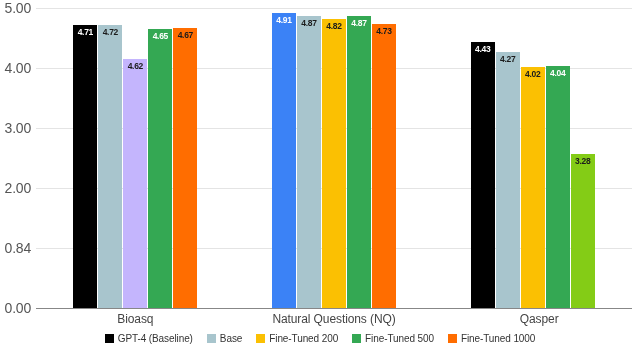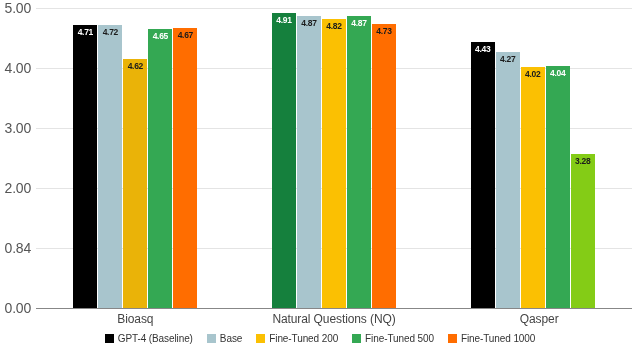--- a/index.html
+++ b/index.html
@@ -148,30 +148,30 @@
           <div class="ytick-label" style="top: 0px;">5.00</div>
         </div>
       </div>
     <div class="bars-layer">
         <div class="bar" title="GPT-4 (Baseline) — Bioasq: 4.71" style="left: 37.2333px; width: 24.2px; height: 282.6px; background: rgb(0, 0, 0);">
           <div class="bar-label on-dark">4.71</div>
         </div>
         <div class="bar" title="Base — Bioasq: 4.72" style="left: 62.2333px; width: 24.2px; height: 283.2px; background: rgb(168, 197, 205);">
           <div class="bar-label on-light">4.72</div>
         </div>
-        <div class="bar" title="Fine-Tuned 200 — Bioasq: 4.62" style="left: 87.2333px; width: 24.2px; height: 249px; background: #eab308;">
+        <div class="bar" title="Fine-Tuned 200 — Bioasq: 4.62" style="left: 87.2333px; width: 24.2px; height: 249px; background: #c4b5fd;">
           <div class="bar-label on-light">4.62</div>
         </div>
         <div class="bar" title="Fine-Tuned 500 — Bioasq: 4.65" style="left: 112.233px; width: 24.2px; height: 279px; background: rgb(52, 168, 83);">
           <div class="bar-label on-dark">4.65</div>
         </div>
         <div class="bar" title="Fine-Tuned 1000 — Bioasq: 4.67" style="left: 137.233px; width: 24.2px; height: 280.2px; background: rgb(255, 109, 0);">
           <div class="bar-label on-light">4.67</div>
         </div>
-        <div class="bar" title="GPT-4 (Baseline) — Natural Questions (NQ): 4.91" style="left: 235.9px; width: 24.2px; height: 294.6px; background: #15803d;">
+        <div class="bar" title="GPT-4 (Baseline) — Natural Questions (NQ): 4.91" style="left: 235.9px; width: 24.2px; height: 294.6px; background: #3b82f6;">
           <div class="bar-label on-dark">4.91</div>
         </div>
         <div class="bar" title="Base — Natural Questions (NQ): 4.87" style="left: 260.9px; width: 24.2px; height: 292.2px; background: rgb(168, 197, 205);">
           <div class="bar-label on-light">4.87</div>
         </div>
         <div class="bar" title="Fine-Tuned 200 — Natural Questions (NQ): 4.82" style="left: 285.9px; width: 24.2px; height: 289.2px; background: rgb(251, 192, 2);">
           <div class="bar-label on-light">4.82</div>
         </div>
         <div class="bar" title="Fine-Tuned 500 — Natural Questions (NQ): 4.87" style="left: 310.9px; width: 24.2px; height: 292.2px; background: rgb(52, 168, 83);">
           <div class="bar-label on-dark">4.87</div>

